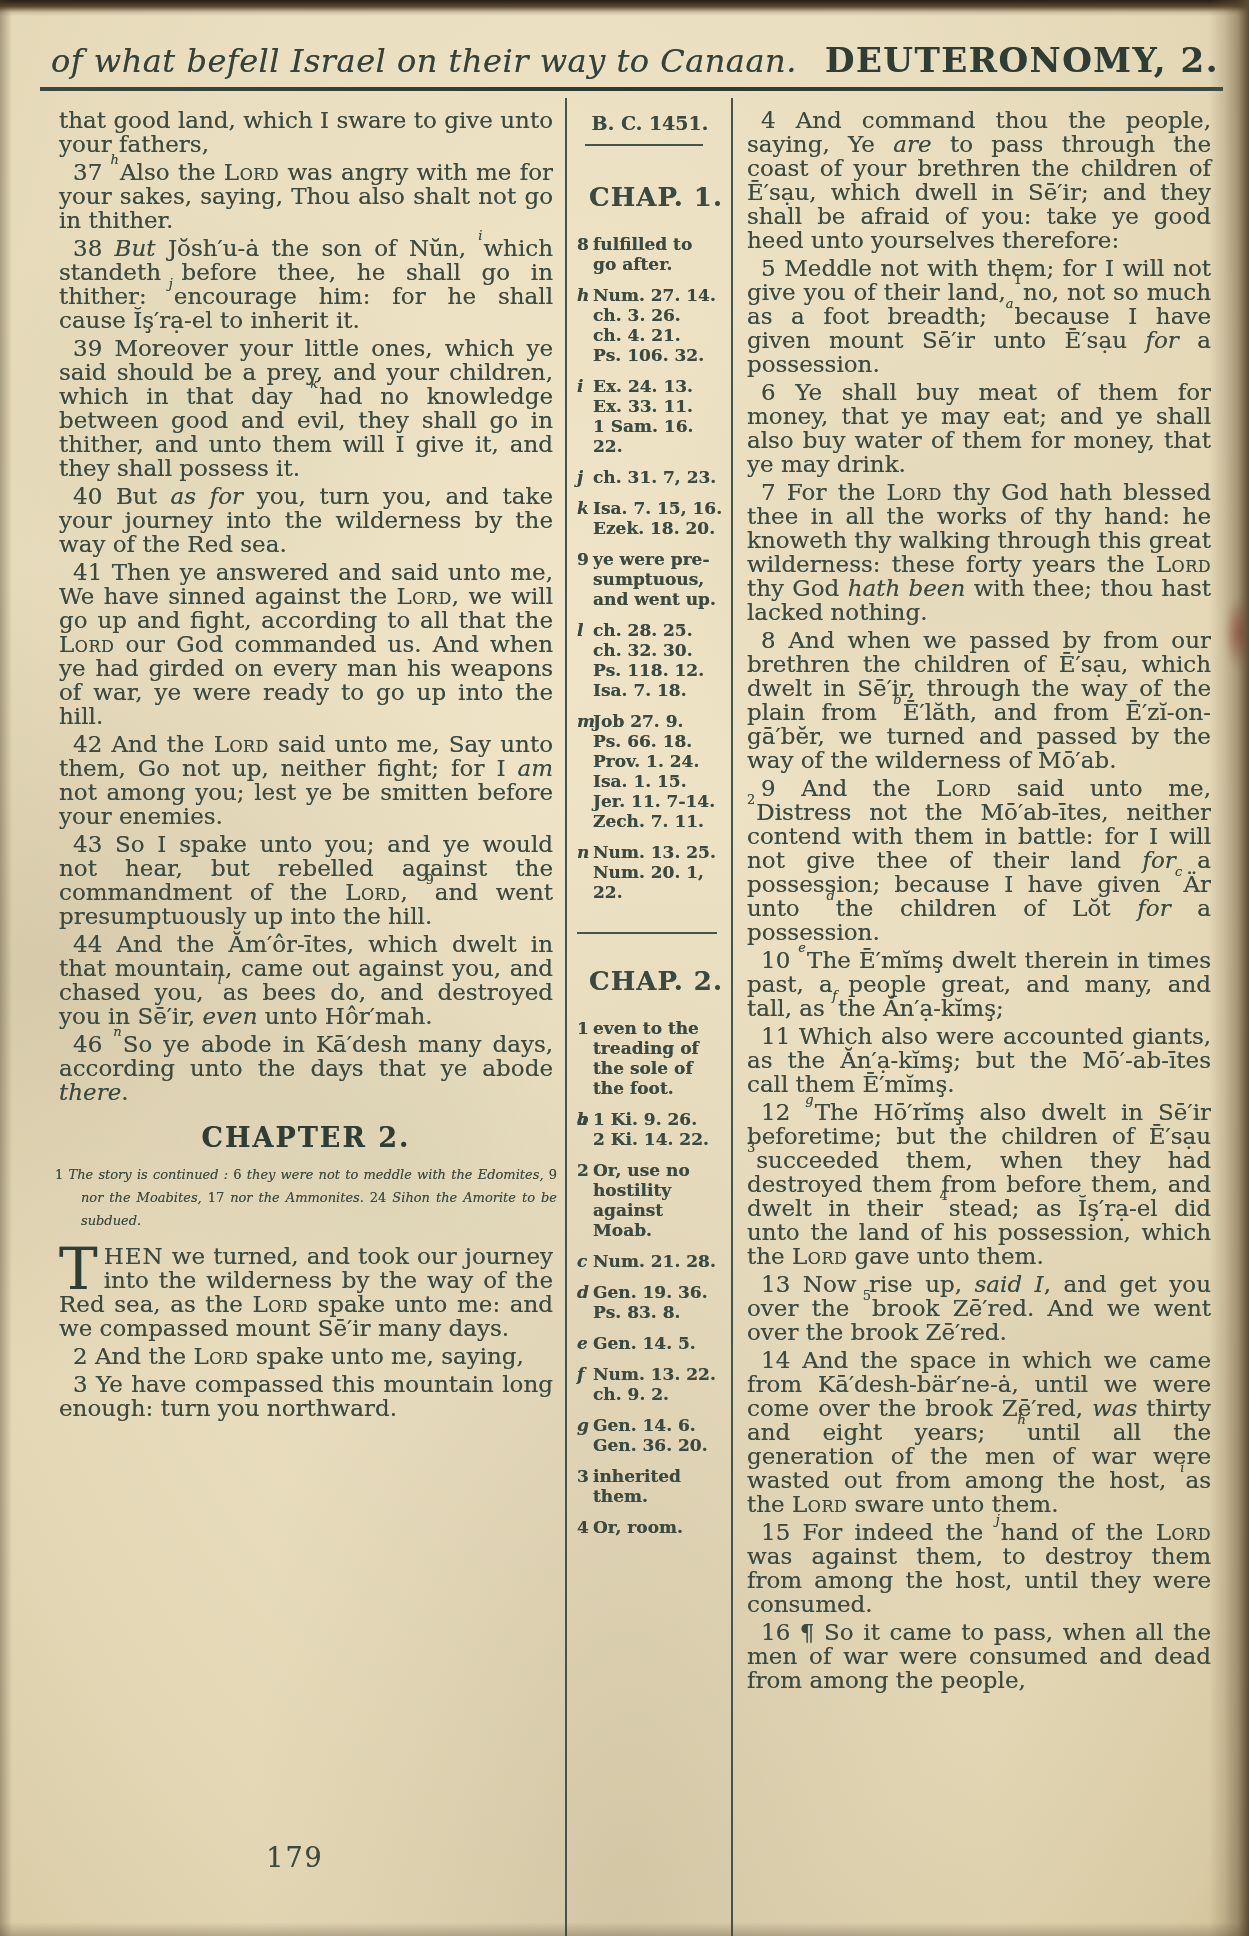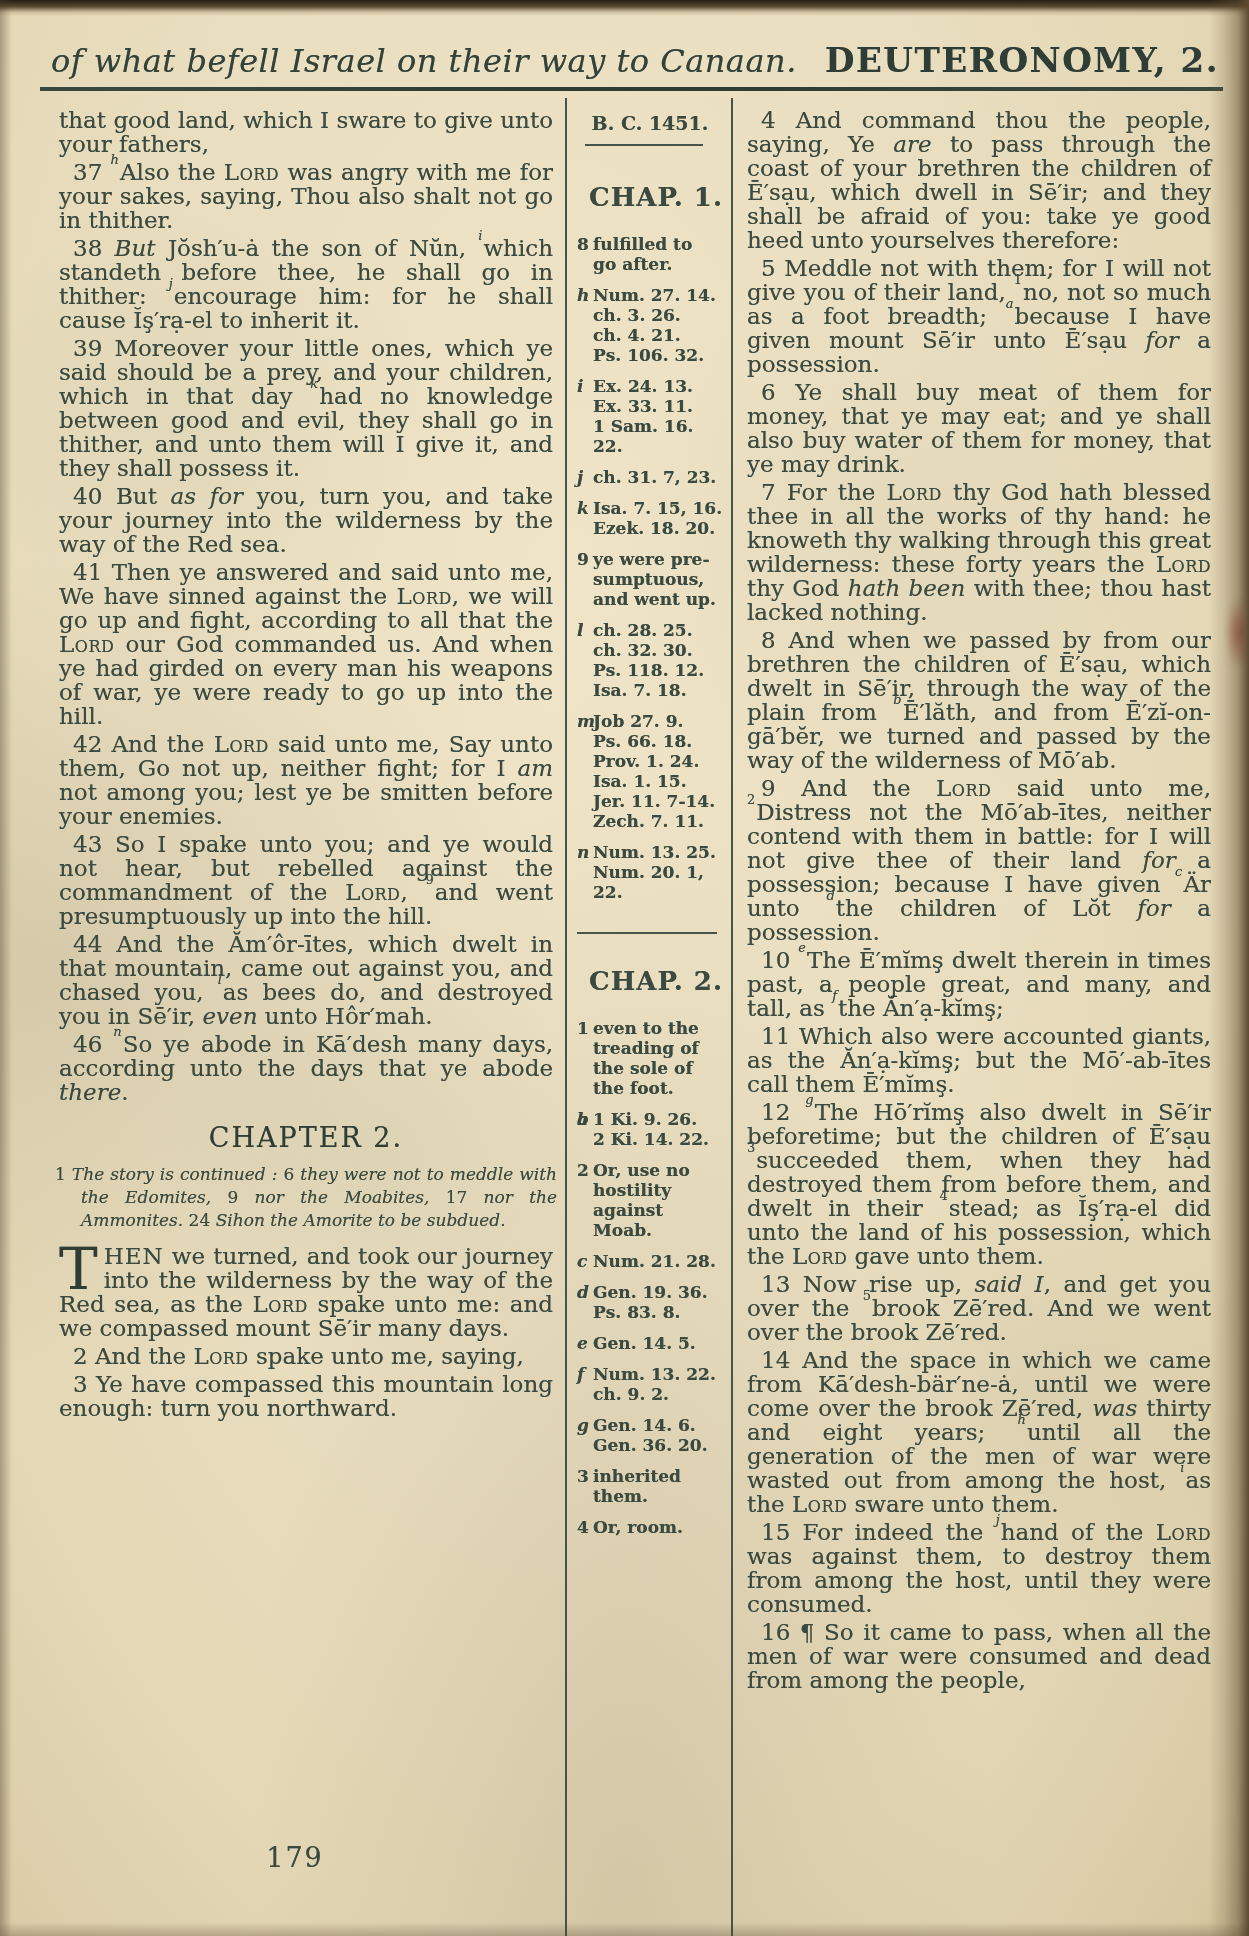--- a/index.html
+++ b/index.html
@@ -49,23 +49,23 @@
     padding:10px 8px 0 10px;box-sizing:border-box;}
   .col-right{flex:1;padding-top:6px;}
 
   .verse{margin:4px;font-size:23px;line-height:24px;text-align:justify;text-indent:14px;}
   .verse.cont{text-indent:0;}
   em{}
   .sc{font-variant:small-caps;letter-spacing:.5px;}
   sup{font-size:13px;line-height:0;position:relative;top:-7px;margin-right:1px;font-weight:normal;}
   sup.it{font-style:italic;}
 
-  .chapter-heading{text-align:center;font-size:27px;font-weight:normal;letter-spacing:2px;
+  .chapter-heading{text-align:center;font-size:27px;font-weight:bold;letter-spacing:2px;
     margin:18px 0 10px;color:#2e3d35;}
-  .chapter-summary{font-size:17px;line-height:23px;margin:0 0 12px;padding-left:26px;text-indent:-26px;
+  .chapter-summary{font-size:13px;line-height:23px;margin:0 0 12px;padding-left:26px;text-indent:-26px;
     text-align:justify;}
   .dropverse{text-indent:0;}
   .dropcap{float:left;font-size:58px;line-height:44px;padding:3px 6px 0 0;color:#2e3d35;}
   .lead{letter-spacing:1px;}
 
   .bc-date{font-weight:bold;font-size:19px;text-align:center;margin:4px 0 10px;white-space:nowrap;}
   .bc-rule{height:2px;background:#45554b;margin:0 20px 36px 8px;}
   .section-rule{height:2px;background:#45554b;margin:30px 6px 32px 0;}
   .chap-heading{font-weight:bold;font-size:26px;letter-spacing:1px;text-align:right;margin:4px 0 22px;}
   .ref-entry{position:relative;padding-left:16px;margin-bottom:11px;font-size:17px;line-height:20px;

